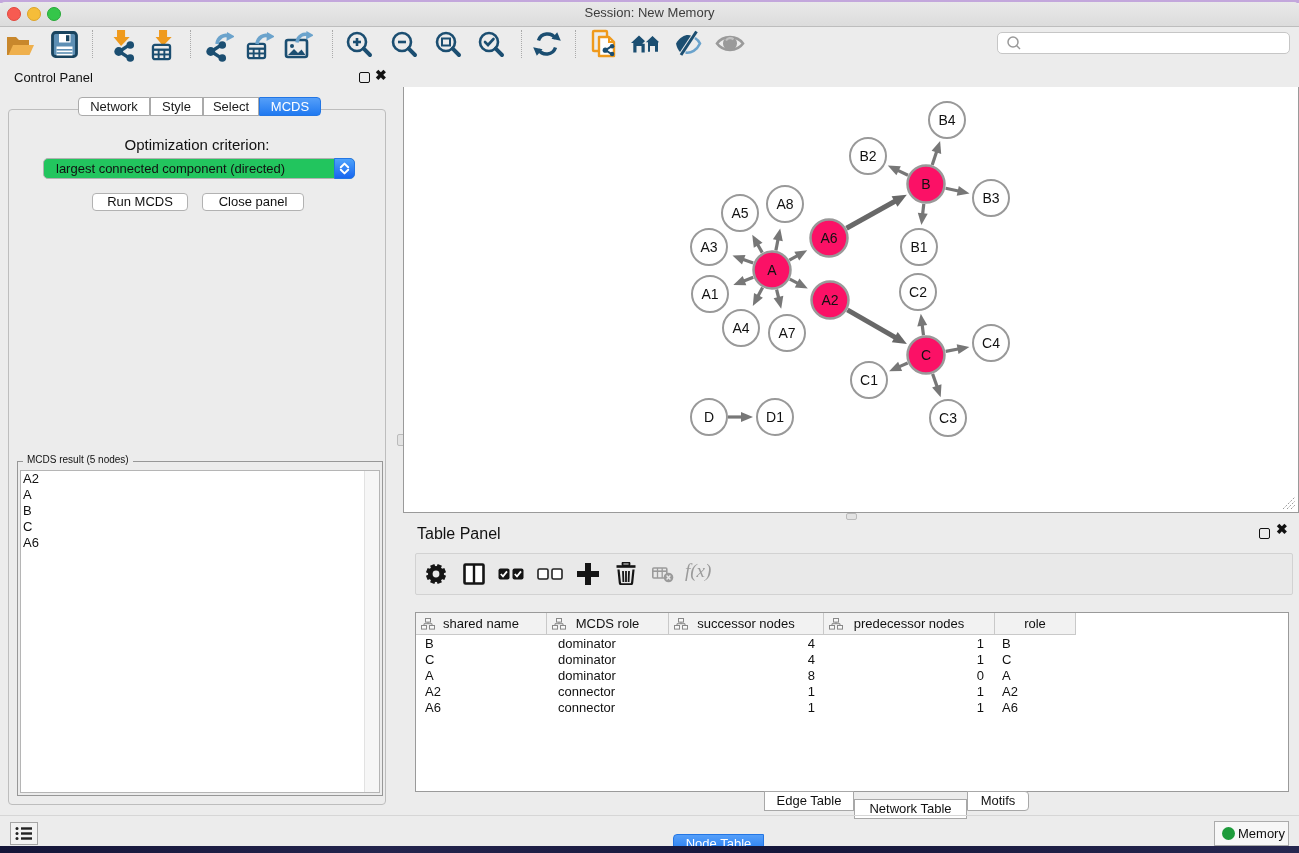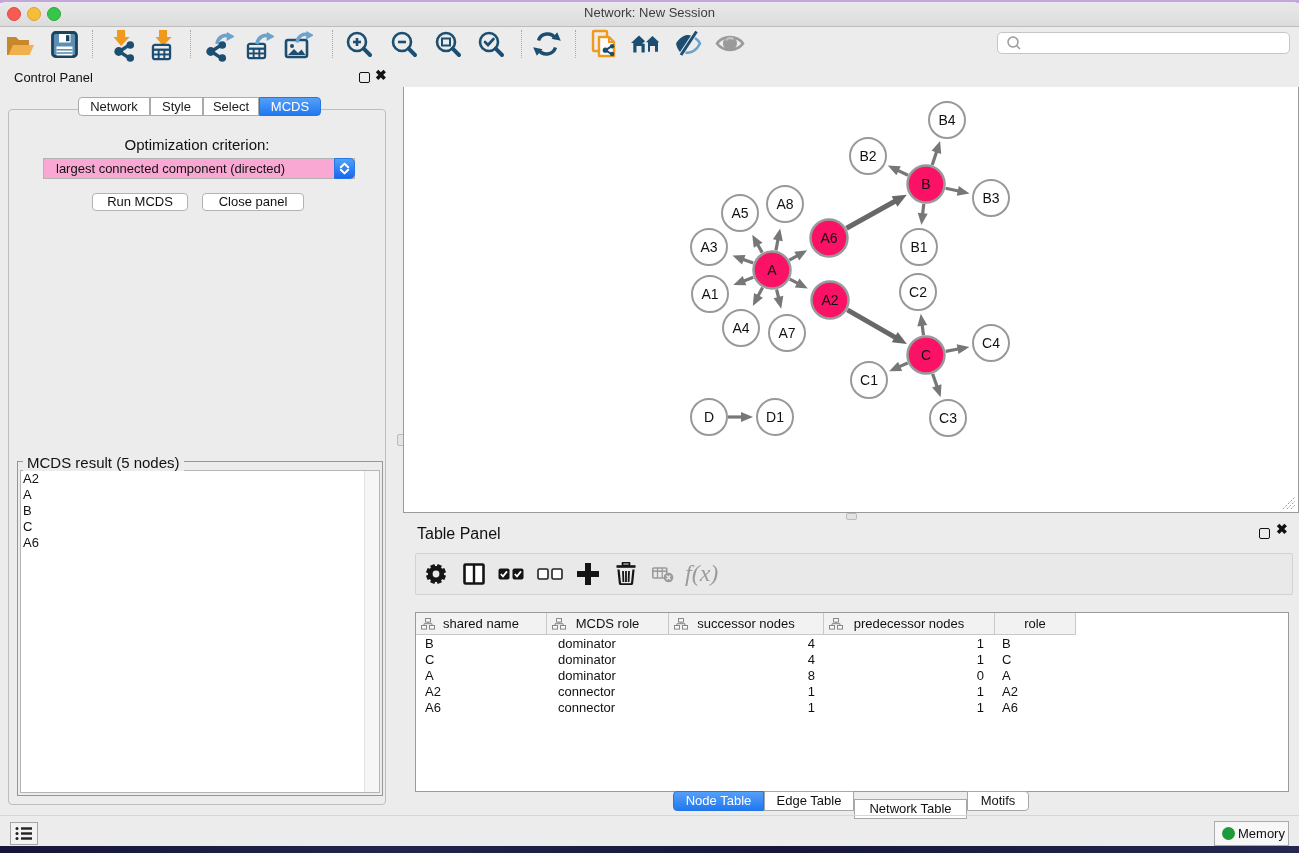--- a/index.html
+++ b/index.html
@@ -26,29 +26,29 @@
  border:1px solid #c6c6c6;border-radius:5px;}
 
 #cp-title{left:14px;top:70px;font-size:13px;color:#111;}
 #cp-sq{left:359px;top:72px;width:9px;height:9px;border:1.5px solid #111;border-radius:2px;}
 #cp-x{left:375px;top:67px;font-size:14px;font-weight:bold;color:#111;}
 #cp-border{left:8px;top:109px;width:376px;height:694px;border:1px solid #bdbdbd;border-radius:4px;background:#ececec;}
 .tab{position:absolute;top:97px;height:17px;background:#fff;border:1px solid #aaa;font-size:13px;
  text-align:center;color:#1a1a1a;line-height:18px;}
 .tabsel{background:linear-gradient(#559ff9,#2079f0);color:#fff;border-color:#2376e4;}
 #opt-label{left:8px;top:136px;width:378px;text-align:center;font-size:15px;color:#111;}
-#dropdown{left:43px;top:158px;width:310px;height:19px;background:#f9a8d4;border:1px solid #b2b2b2;border-radius:0;text-decoration:underline;}
+#dropdown{left:43px;top:158px;width:310px;height:19px;background:#22c55e;border:1px solid #b2b2b2;border-radius:5px;text-decoration:underline;}
 #dropdown span{position:absolute;left:12px;top:2px;font-size:13px;color:#111;}
 #dd-step{position:absolute;right:-1px;top:-1px;width:19px;height:19px;border-radius:0 5px 5px 0;
  background:linear-gradient(#4da2fb,#1866f0);border:1px solid #2376e4;}
 .btn{position:absolute;top:193px;height:16px;background:#fff;border:1px solid #b2b2b2;border-radius:4px;
  font-size:13px;text-align:center;line-height:16px;color:#111;}
 
 #grp{left:17px;top:461px;width:364px;height:333px;border:1px solid #979797;}
-#grp-legend{left:23px;top:454px;background:#ececec;padding:0 4px;font-size:15px;color:#111;}
+#grp-legend{left:23px;top:454px;background:#ececec;padding:0 4px;font-size:10px;color:#111;}
 #grp-list{left:20px;top:470px;width:358px;height:321px;background:#fff;border:1px solid #b5b5b5;}
 #grp-scroll{position:absolute;right:0;top:0;width:14px;height:100%;background:#f6f6f6;border-left:1px solid #e2e2e2;}
 #grp-list div{margin-left:2px;font-size:13px;line-height:16px;color:#111;padding-top:0px;}
 #vdiv-handle{left:397px;top:434px;width:6px;height:10px;background:#e3e3e3;border:1px solid #bbb;border-radius:2px;}
 #hdiv-handle{left:846px;top:513px;width:9px;height:5px;background:#e3e3e3;border:1px solid #bbb;border-radius:2px;}
 
 #netwin{left:403px;top:63px;width:896px;height:450px;}
 #net-titlebar{position:absolute;left:0;top:0;width:894px;height:23px;
  background:linear-gradient(#ebebeb,#d7d7d7);border:1px solid #a2a2a2;border-bottom:1px solid #9a9a9a;border-radius:5px 5px 0 0;}
 #net-title{position:absolute;left:0;top:4px;width:100%;text-align:center;font-size:13px;color:#2e2e2e;}
@@ -79,21 +79,21 @@
 #memory-btn span{position:absolute;left:23px;top:4px;font-size:13px;color:#111;}
 #memory-btn i{position:absolute;left:7px;top:5px;width:13px;height:13px;border-radius:50%;background:#1d9b3b;}
 </style></head>
 <body>
 <div class="abs" id="desktop-top"></div>
 <div class="abs" id="titlebar">
     <div class="tl tl1"></div>
     <div class="tl tl2"></div>
     <div class="tl tl3"></div>
   </div>
-<div class="abs" id="title-text">Network: New Session</div>
+<div class="abs" id="title-text">Session: New Memory</div>
 <div class="abs" id="toolbar">
 <svg class="tbi" style="left:5px" width="30" height="34" viewBox="0 0 30 34">
       <path d="M2 8 h9 l3 3 h10 v4 h-22 z" fill="#c8872c"></path>
       <path d="M2 26 V10 h9 l3 3 h10 v3 h-15 l-4 10 z" fill="#c8872c"></path>
       <path d="M8 16 h21 l-4.5 10 H3.5 z" fill="#efb04d"></path>
     </svg>
 <svg class="tbi" style="left:49px" width="30" height="34" viewBox="0 0 30 34">
       <rect x="3.5" y="3.5" width="24" height="24" rx="3" fill="#5d8fb4"></rect>
       <rect x="3.5" y="3.5" width="24" height="24" rx="3" fill="none" stroke="#19445f" stroke-width="2.8"></rect>
       <rect x="10" y="5" width="11.5" height="8.5" fill="#fff"></rect>
@@ -406,21 +406,21 @@
       <line x1="14" y1="9" x2="13.6" y2="20" stroke="#151515" stroke-width="1.8"></line>
     </svg>
     <svg style="position:absolute;left:236px;top:11px" width="22" height="18" viewBox="0 0 22 18">
       <rect x="0.8" y="3" width="14" height="10" rx="1" fill="none" stroke="#9b9b9b" stroke-width="1.6"></rect>
       <line x1="0.8" y1="6.2" x2="14.8" y2="6.2" stroke="#9b9b9b" stroke-width="1.6"></line>
       <line x1="5.5" y1="3" x2="5.5" y2="13" stroke="#9b9b9b" stroke-width="1.3"></line>
       <line x1="10.2" y1="3" x2="10.2" y2="13" stroke="#9b9b9b" stroke-width="1.3"></line>
       <circle cx="16.5" cy="12.5" r="4.8" fill="#9b9b9b"></circle>
       <path d="M14.6 10.6 l3.8 3.8 M18.4 10.6 l-3.8 3.8" stroke="#e9e9e9" stroke-width="1.4"></path>
     </svg>
-    <div style="position:absolute;left:269px;top:6px;font-family:'Liberation Serif',serif;font-style:italic;font-size:24px;color:#9b9b9b;">f(x)</div>
+    <div style="position:absolute;left:269px;top:6px;font-family:'Liberation Serif',serif;font-style:italic;font-size:19px;color:#9b9b9b;">f(x)</div>
 </div>
 <div class="abs" id="tp-table">
 <div class="th" style="left:0px;width:130px;"><svg width="14" height="12" viewBox="0 0 14 12" style="position:absolute;left:5px;top:5px">
         <g fill="#f8f8f8" stroke="#888" stroke-width="1">
           <rect x="4.5" y="0.5" width="5" height="3.6"></rect>
           <rect x="0.5" y="7.5" width="5" height="3.6"></rect>
           <rect x="8.5" y="7.5" width="5" height="3.6"></rect>
         </g>
         <path d="M7 4.1 v1.6 M3 7.5 V5.7 h8 v1.8" fill="none" stroke="#888" stroke-width="1"></path>
       </svg>shared name</div>
@@ -469,21 +469,21 @@
 <div class="td" style="left:253px;top:71px;width:146px;text-align:right;">1</div>
 <div class="td" style="left:408px;top:71px;width:160px;text-align:right;">1</div>
 <div class="td" style="left:586px;top:71px;">A2</div>
 <div class="td" style="left:9px;top:87px;">A6</div>
 <div class="td" style="left:142px;top:87px;">connector</div>
 <div class="td" style="left:253px;top:87px;width:146px;text-align:right;">1</div>
 <div class="td" style="left:408px;top:87px;width:160px;text-align:right;">1</div>
 <div class="td" style="left:586px;top:87px;">A6</div>
 </div>
 
-<div class="btab" style="left:673px;width:89px;border-radius:4px 0 0 4px;background:linear-gradient(#559ff9,#2079f0);color:#fff;border-color:#2376e4;">Node Table</div>
+<div class="btab" style="left:673px;width:89px;border-radius:4px 0 0 4px;background:linear-gradient(#559ff9,#2079f0);color:#fff;border-color:#2376e4;margin-top:43px;">Node Table</div>
 <div class="btab" style="left:764px;width:88px;">Edge Table</div>
 <div class="btab" style="left:854px;width:111px;margin-top:8px;">Network Table</div>
 <div class="btab" style="left:967px;width:60px;border-radius:0 4px 4px 0;">Motifs</div>
 <div class="abs" id="statusline"></div>
 <div class="abs" id="status-icon"><svg width="26" height="21">
       <g fill="#222">
         <circle cx="6" cy="5.5" r="1.5"></circle>
         <rect x="10" y="4.3" width="11" height="2.4"></rect>
         <circle cx="6" cy="10.5" r="1.5"></circle>
         <rect x="10" y="9.3" width="11" height="2.4"></rect>

